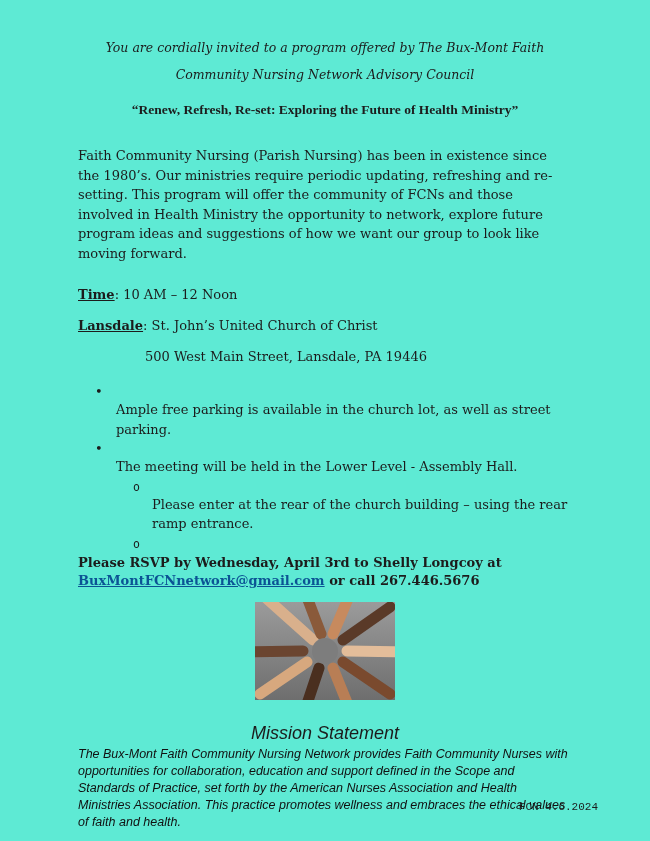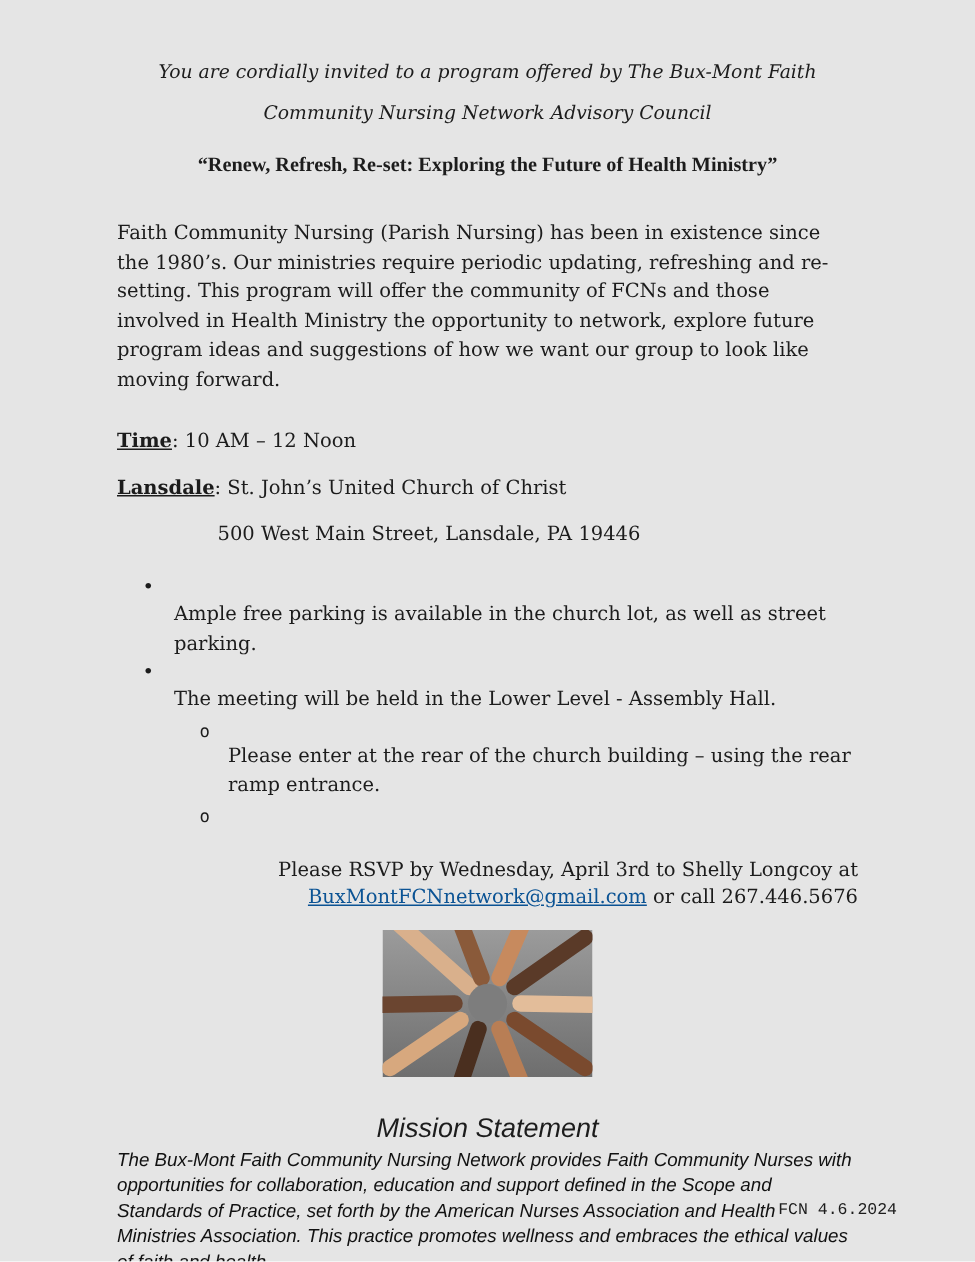--- a/index.html
+++ b/index.html
@@ -1,20 +1,20 @@
 <!DOCTYPE html>
 <html><head>
 <meta charset="utf-8">
 <style>
   * { margin: 0; padding: 0; box-sizing: border-box; }
   html, body { background: #ffffff; }
   .page {
     width: 650px;
     height: 841px;
-    background: #e5e5e5;
+    background: #5eead4;
     color: #1c1c1c;
     font-family: "DejaVu Serif", serif;
     font-size: 13px;
     position: relative;
     padding: 34px 78px 20px 78px;
     overflow: hidden;
   }
   .invite-line {
     text-align: center;
     font-style: italic;
@@ -39,23 +39,22 @@
   .address-line { padding-left: 67px; line-height: 19px; margin-bottom: 16px; }
   .bullets { margin-top: 2px; }
   .bullet-row { display: flex; padding-left: 17px; line-height: 19.5px; }
   .bullet-marker { width: 21px; flex: 0 0 21px; }
   .bullet-text { flex: 1; margin-top: 18px; }
   .sub-row { display: flex; padding-left: 55px; line-height: 19.5px; }
   .sub-marker { width: 19px; flex: 0 0 19px; font-family: "DejaVu Sans Mono", monospace; font-size: 11.5px; padding-top: 1px; }
   .notes { margin-top: 26px; }
   .note-line { margin-bottom: 12px; line-height: 19px; }
   .rsvp {
-    margin-top: 18px;
-    text-align: right;
-    font-weight: normal;
+    text-align: left;
+    font-weight: bold;
     line-height: 18px;
   }
   .email-link {
     color: #0b5394;
     text-decoration: underline;
     cursor: pointer;
   }
   .photo-wrap {
     margin-top: 12px;
     text-align: center;

